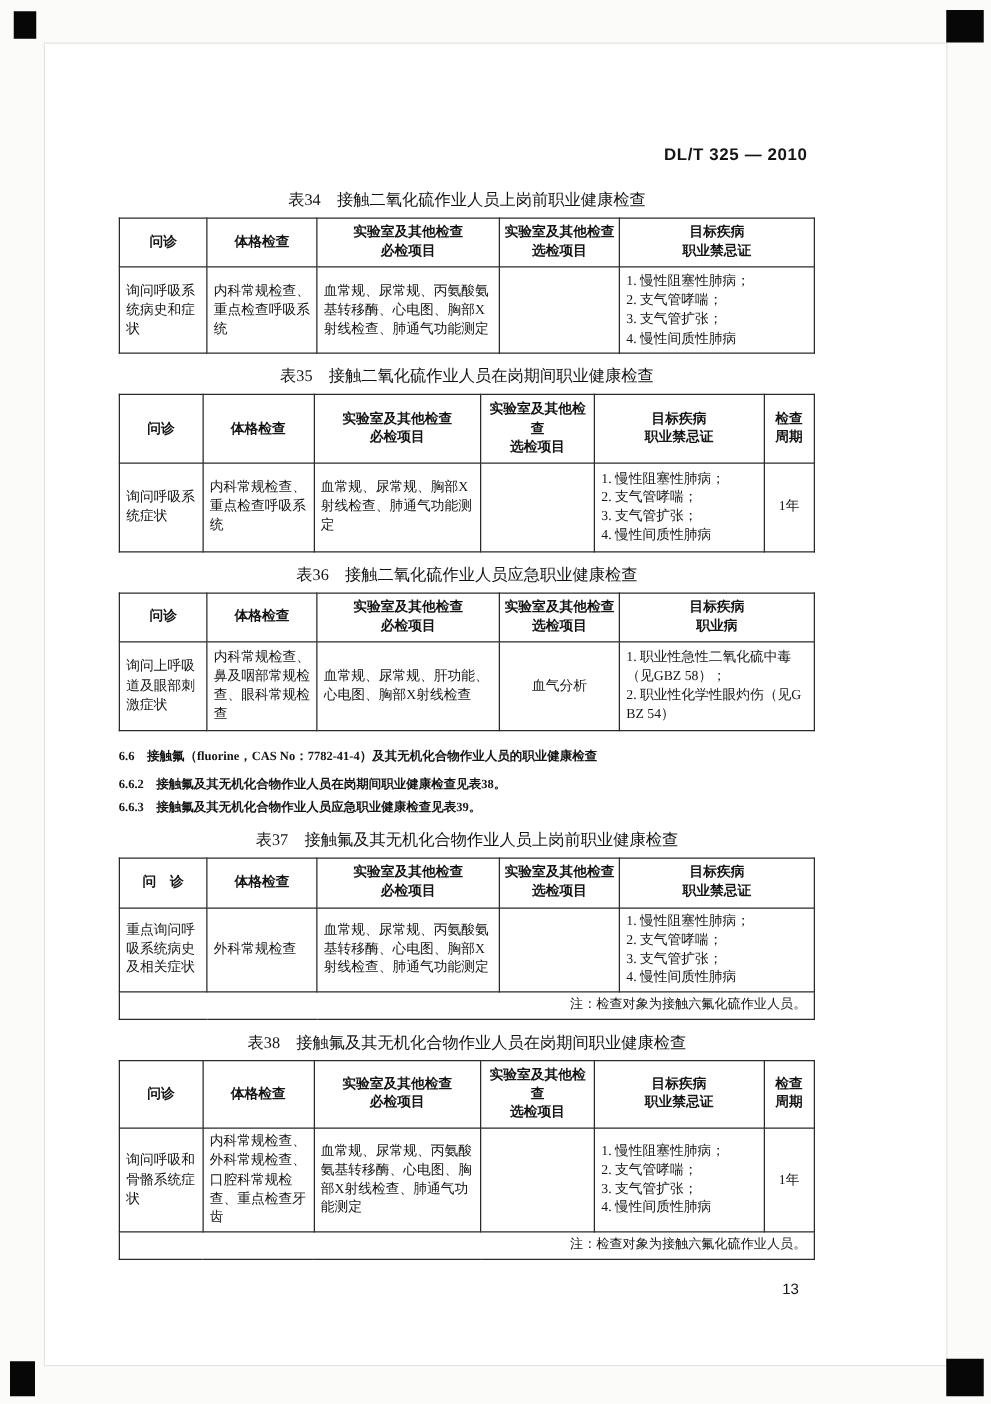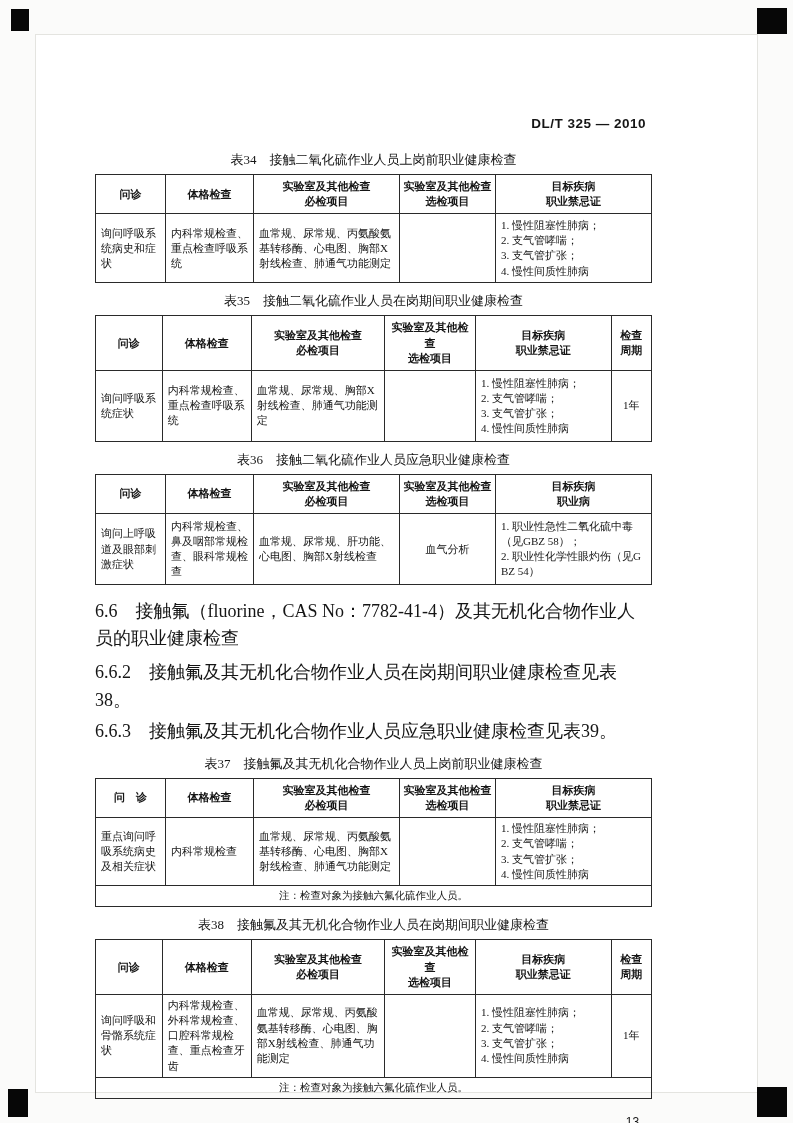--- a/index.html
+++ b/index.html
@@ -40,29 +40,29 @@
     padding: 3px 5px; vertical-align: middle;
     word-break: break-all;
   }
   .doc-table th { text-align: center; font-weight: bold; white-space: pre-line; padding: 4px 2px; }
   td.pre { white-space: pre-line; }
   td.center { text-align: center; }
   tr.rh60 > td { height: 60px; }
   tr.rh62 > td { height: 62px; }
   tr.rh64 > td { height: 64px; }
   tr.rh66 > td { height: 66px; }
-  tr.note-row td { font-size: 10.5px; padding: 3px 6px; text-align: center; height: auto; }
+  tr.note-row td { font-size: 10.5px; padding: 3px 6px; text-align: right; height: auto; }
 
   col.cw70 { width: 70px; }  col.cw88 { width: 88px; }
   col.cw146 { width: 146px; } col.cw96 { width: 96px; }
   col.cw66 { width: 66px; }  col.cw132 { width: 132px; }
   col.cw90 { width: 90px; }  col.cw134 { width: 134px; }
   col.cw40 { width: 40px; }
 
-  .sec { margin: 13px 0 4px; font-size: 18px; font-weight: normal; }
+  .sec { margin: 13px 0 4px; font-size: 10px; font-weight: bold; }
   .sec-head { margin: 0 0 7px; line-height: 1.5; }
   .sec-item { margin: 0 0 3px; line-height: 1.55; }
 
   .page-number {
     margin-top: 16px; padding-left: 518px;
     font-size: 12px; font-family: "Liberation Sans", sans-serif; text-align: center;
   }
 </style>
 </head>
 <body>
@@ -207,21 +207,21 @@
 必检项目</th>
         <th>实验室及其他检查
 选检项目</th>
         <th>目标疾病
 职业禁忌证</th>
       </tr>
     </thead>
     <tbody>
       <tr class="rh60">
         <td class="pre">重点询问呼吸系统病史及相关症状</td>
-        <td class="pre">内科常规检查</td>
+        <td class="pre">外科常规检查</td>
         <td class="pre">血常规、尿常规、丙氨酸氨基转移酶、心电图、胸部X射线检查、肺通气功能测定</td>
         <td class="pre center"></td>
         <td class="pre">1. 慢性阻塞性肺病；
 2. 支气管哮喘；
 3. 支气管扩张；
 4. 慢性间质性肺病</td>
       </tr>
       <tr class="note-row">
         <td colspan="5">注：检查对象为接触六氟化硫作业人员。</td>
       </tr>

